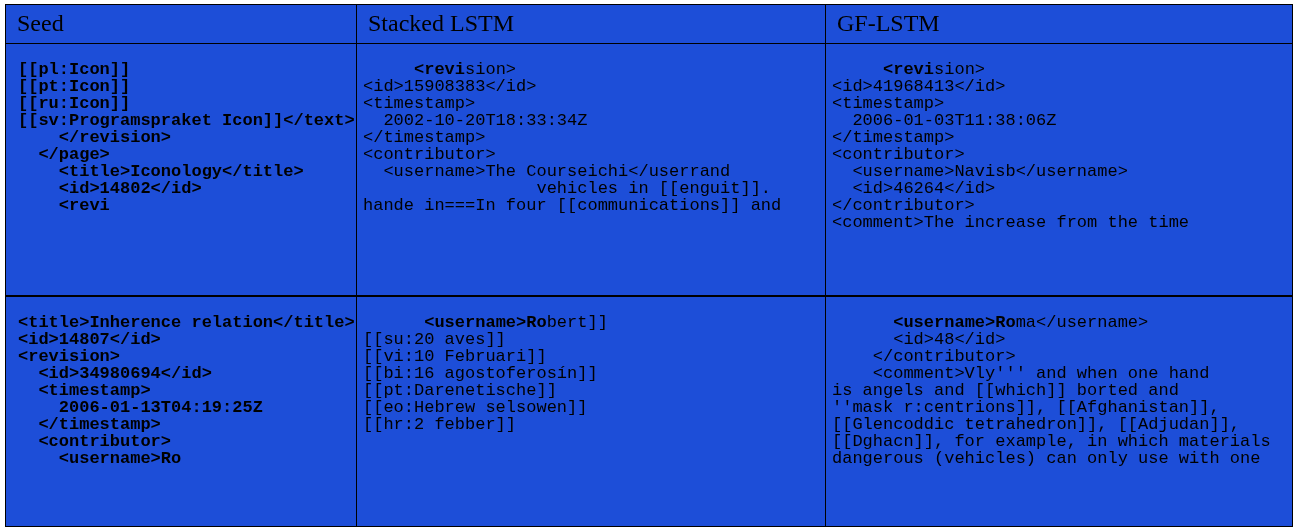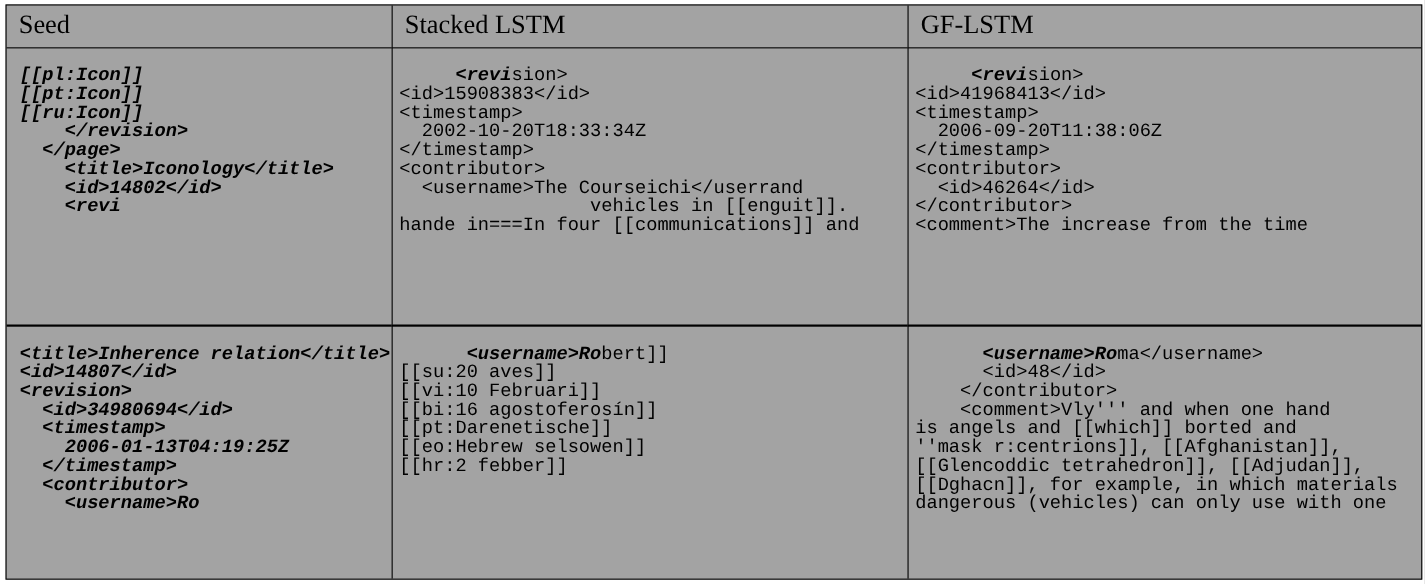--- a/index.html
+++ b/index.html
@@ -11,21 +11,21 @@
     overflow: hidden;
   }
   .paper-table {
     position: absolute;
     left: 5px;
     top: 4px;
     display: grid;
     grid-template-columns: 350px 469px 467px;
     grid-template-rows: 38px 252px 231px;
     border: 1.5px solid #000000;
-    background: #a3a3a3;
+    background: #1d4ed8;
     box-sizing: content-box;
   }
   .cell {
     overflow: hidden;
     color: #000000;
   }
   .vline { border-left: 1.5px solid #000000; }
   .hline-1 { border-top: 1.5px solid #000000; }
   .hline-2 { border-top: 2.5px solid #000000; }
   .header-cell {
@@ -36,35 +36,36 @@
   }
   .code-cell {
     font-family: "Liberation Mono", "DejaVu Sans Mono", monospace;
     font-size: 17px;
     line-height: 17px;
     padding-top: 17px;
     padding-left: 6px;
   }
   .code-cell.seed-col { padding-left: 12px; }
   .code-line { white-space: pre; }
-  .b { font-weight: bold; font-style: italic; }
+  .b { font-weight: bold; }
 </style>
 </head>
 <body>
 
 <div class="paper-table">
 
   <div class="cell header-cell">Seed</div>
   <div class="cell header-cell vline">Stacked LSTM</div>
   <div class="cell header-cell vline">GF-LSTM</div>
 
   <div class="cell code-cell seed-col hline-1">
       <div class="code-line"><span class="b">[[pl:Icon]]</span></div>
       <div class="code-line"><span class="b">[[pt:Icon]]</span></div>
       <div class="code-line"><span class="b">[[ru:Icon]]</span></div>
+      <div class="code-line"><span class="b">[[sv:Programspraket Icon]]&lt;/text&gt;</span></div>
       <div class="code-line"><span class="b">    &lt;/revision&gt;</span></div>
       <div class="code-line"><span class="b">  &lt;/page&gt;</span></div>
       <div class="code-line"><span class="b">    &lt;title&gt;Iconology&lt;/title&gt;</span></div>
       <div class="code-line"><span class="b">    &lt;id&gt;14802&lt;/id&gt;</span></div>
       <div class="code-line"><span class="b">    &lt;revi</span></div>
     </div>
   <div class="cell code-cell vline hline-1">
       <div class="code-line"><span>     </span><span class="b">&lt;revi</span><span>sion&gt;</span></div>
       <div class="code-line"><span>&lt;id&gt;15908383&lt;/id&gt;</span></div>
       <div class="code-line"><span>&lt;timestamp&gt;</span></div>
@@ -72,23 +73,24 @@
       <div class="code-line"><span>&lt;/timestamp&gt;</span></div>
       <div class="code-line"><span>&lt;contributor&gt;</span></div>
       <div class="code-line"><span>  &lt;username&gt;The Courseichi&lt;/userrand</span></div>
       <div class="code-line"><span>                 vehicles in [[enguit]].</span></div>
       <div class="code-line"><span>hande in===In four [[communications]] and</span></div>
     </div>
   <div class="cell code-cell vline hline-1">
       <div class="code-line"><span>     </span><span class="b">&lt;revi</span><span>sion&gt;</span></div>
       <div class="code-line"><span>&lt;id&gt;41968413&lt;/id&gt;</span></div>
       <div class="code-line"><span>&lt;timestamp&gt;</span></div>
-      <div class="code-line"><span>  2006-09-20T11:38:06Z</span></div>
+      <div class="code-line"><span>  2006-01-03T11:38:06Z</span></div>
       <div class="code-line"><span>&lt;/timestamp&gt;</span></div>
       <div class="code-line"><span>&lt;contributor&gt;</span></div>
+      <div class="code-line"><span>  &lt;username&gt;Navisb&lt;/username&gt;</span></div>
       <div class="code-line"><span>  &lt;id&gt;46264&lt;/id&gt;</span></div>
       <div class="code-line"><span>&lt;/contributor&gt;</span></div>
       <div class="code-line"><span>&lt;comment&gt;The increase from the time</span></div>
     </div>
 
   <div class="cell code-cell seed-col hline-2">
       <div class="code-line"><span class="b">&lt;title&gt;Inherence relation&lt;/title&gt;</span></div>
       <div class="code-line"><span class="b">&lt;id&gt;14807&lt;/id&gt;</span></div>
       <div class="code-line"><span class="b">&lt;revision&gt;</span></div>
       <div class="code-line"><span class="b">  &lt;id&gt;34980694&lt;/id&gt;</span></div>

